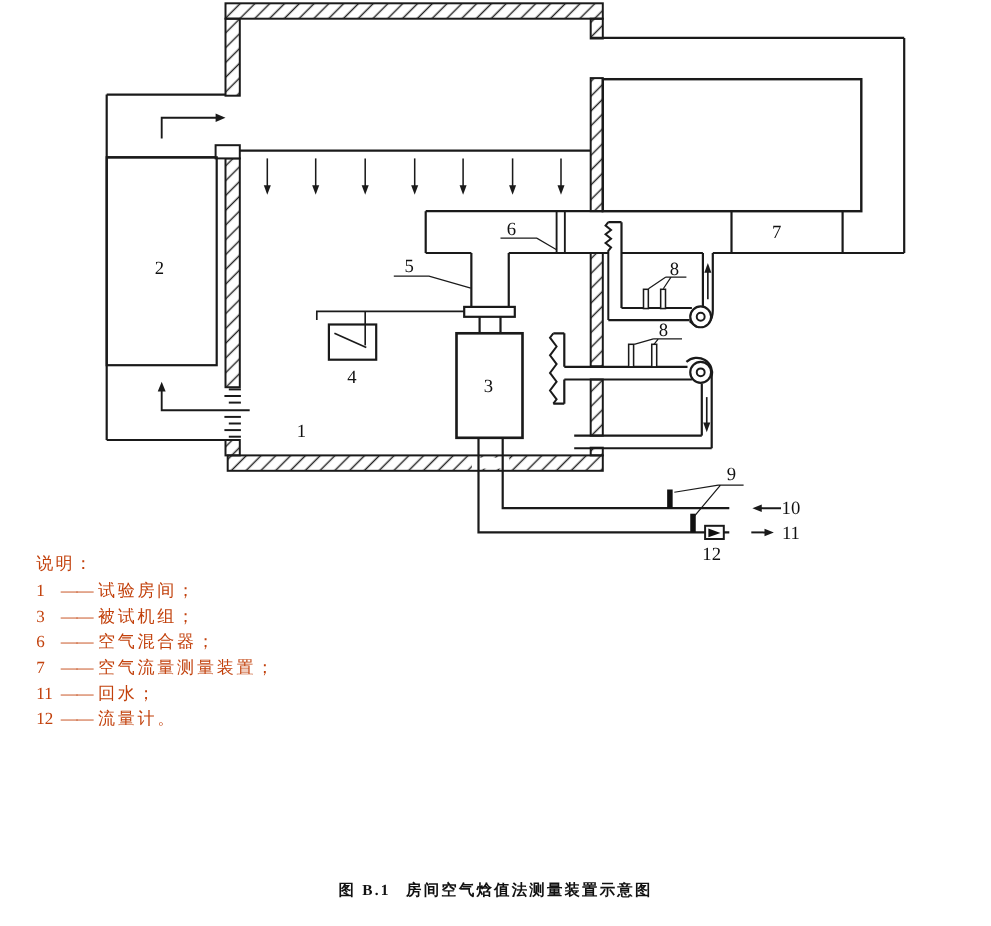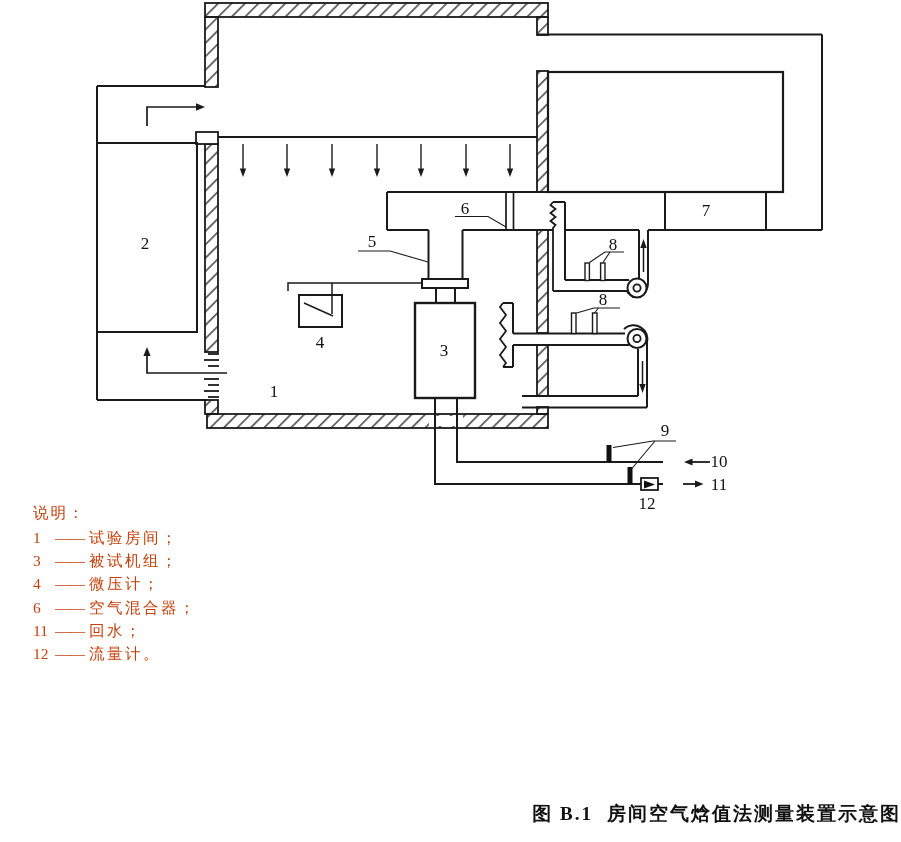--- a/index.html
+++ b/index.html
@@ -6,22 +6,22 @@
   .page{position:relative;width:901px;height:842px;background:#fff;overflow:hidden;
         font-family:"Liberation Serif","DejaVu Serif",serif;color:#1a1a1a;}
   svg{position:absolute;left:0;top:0;}
   svg text{font-family:"Liberation Serif","DejaVu Serif",serif;font-size:17px;fill:#111;}
   .legend{position:absolute;left:33px;top:500px;font-size:15.5px;color:#c2410c;}
   .legend-heading{line-height:26px;letter-spacing:2px;}
   .lrow{line-height:23.2px;white-space:nowrap;}
   .lnum{display:inline-block;width:22px;}
   .ldash{display:inline-block;width:34px;letter-spacing:-1px;overflow:hidden;vertical-align:top;}
   .ltxt{letter-spacing:2.5px;font-family:Liberation Serif, serif;}
-  .caption{position:absolute;left:0;top:801px;width:901px;text-align:right;
-           font-weight:bold;font-size:19px;letter-spacing:2px;color:#111;}
+  .caption{position:absolute;left:0;top:801px;width:901px;text-align:center;
+           font-weight:bold;font-size:14px;letter-spacing:2px;color:#111;}
   .caption .gap{display:inline-block;width:14px;}
 </style>
 </head>
 <body>
 
 <div class="page">
 
 <svg width="901" height="842" viewBox="0 0 901 842">
   <defs>
     <pattern id="hatch" patternUnits="userSpaceOnUse" width="9.5" height="9.5" patternTransform="rotate(45)">
@@ -178,22 +178,22 @@
     <text x="719" y="467">10</text>
     <text x="719" y="490">11</text>
     <text x="647" y="509">12</text>
   </g>
 </svg>
 
 <div class="legend">
   <div class="legend-heading">说明：</div>
   <div class="lrow"><span class="lnum">1</span><span class="ldash">——</span><span class="ltxt">试验房间；</span></div>
   <div class="lrow"><span class="lnum">3</span><span class="ldash">——</span><span class="ltxt">被试机组；</span></div>
-  <div class="lrow"><span class="lnum">4</span><span class="ldash">——</span><span class="ltxt">微压计；</span></div>
   <div class="lrow"><span class="lnum">6</span><span class="ldash">——</span><span class="ltxt">空气混合器；</span></div>
+  <div class="lrow"><span class="lnum">7</span><span class="ldash">——</span><span class="ltxt">空气流量测量装置；</span></div>
   <div class="lrow"><span class="lnum">11</span><span class="ldash">——</span><span class="ltxt">回水；</span></div>
   <div class="lrow"><span class="lnum">12</span><span class="ldash">——</span><span class="ltxt">流量计。</span></div>
 </div>
 
 <div class="caption">
   <span>图 B.1</span><span class="gap"></span><span>房间空气焓值法测量装置示意图</span>
 </div>
 
 </div>
 

